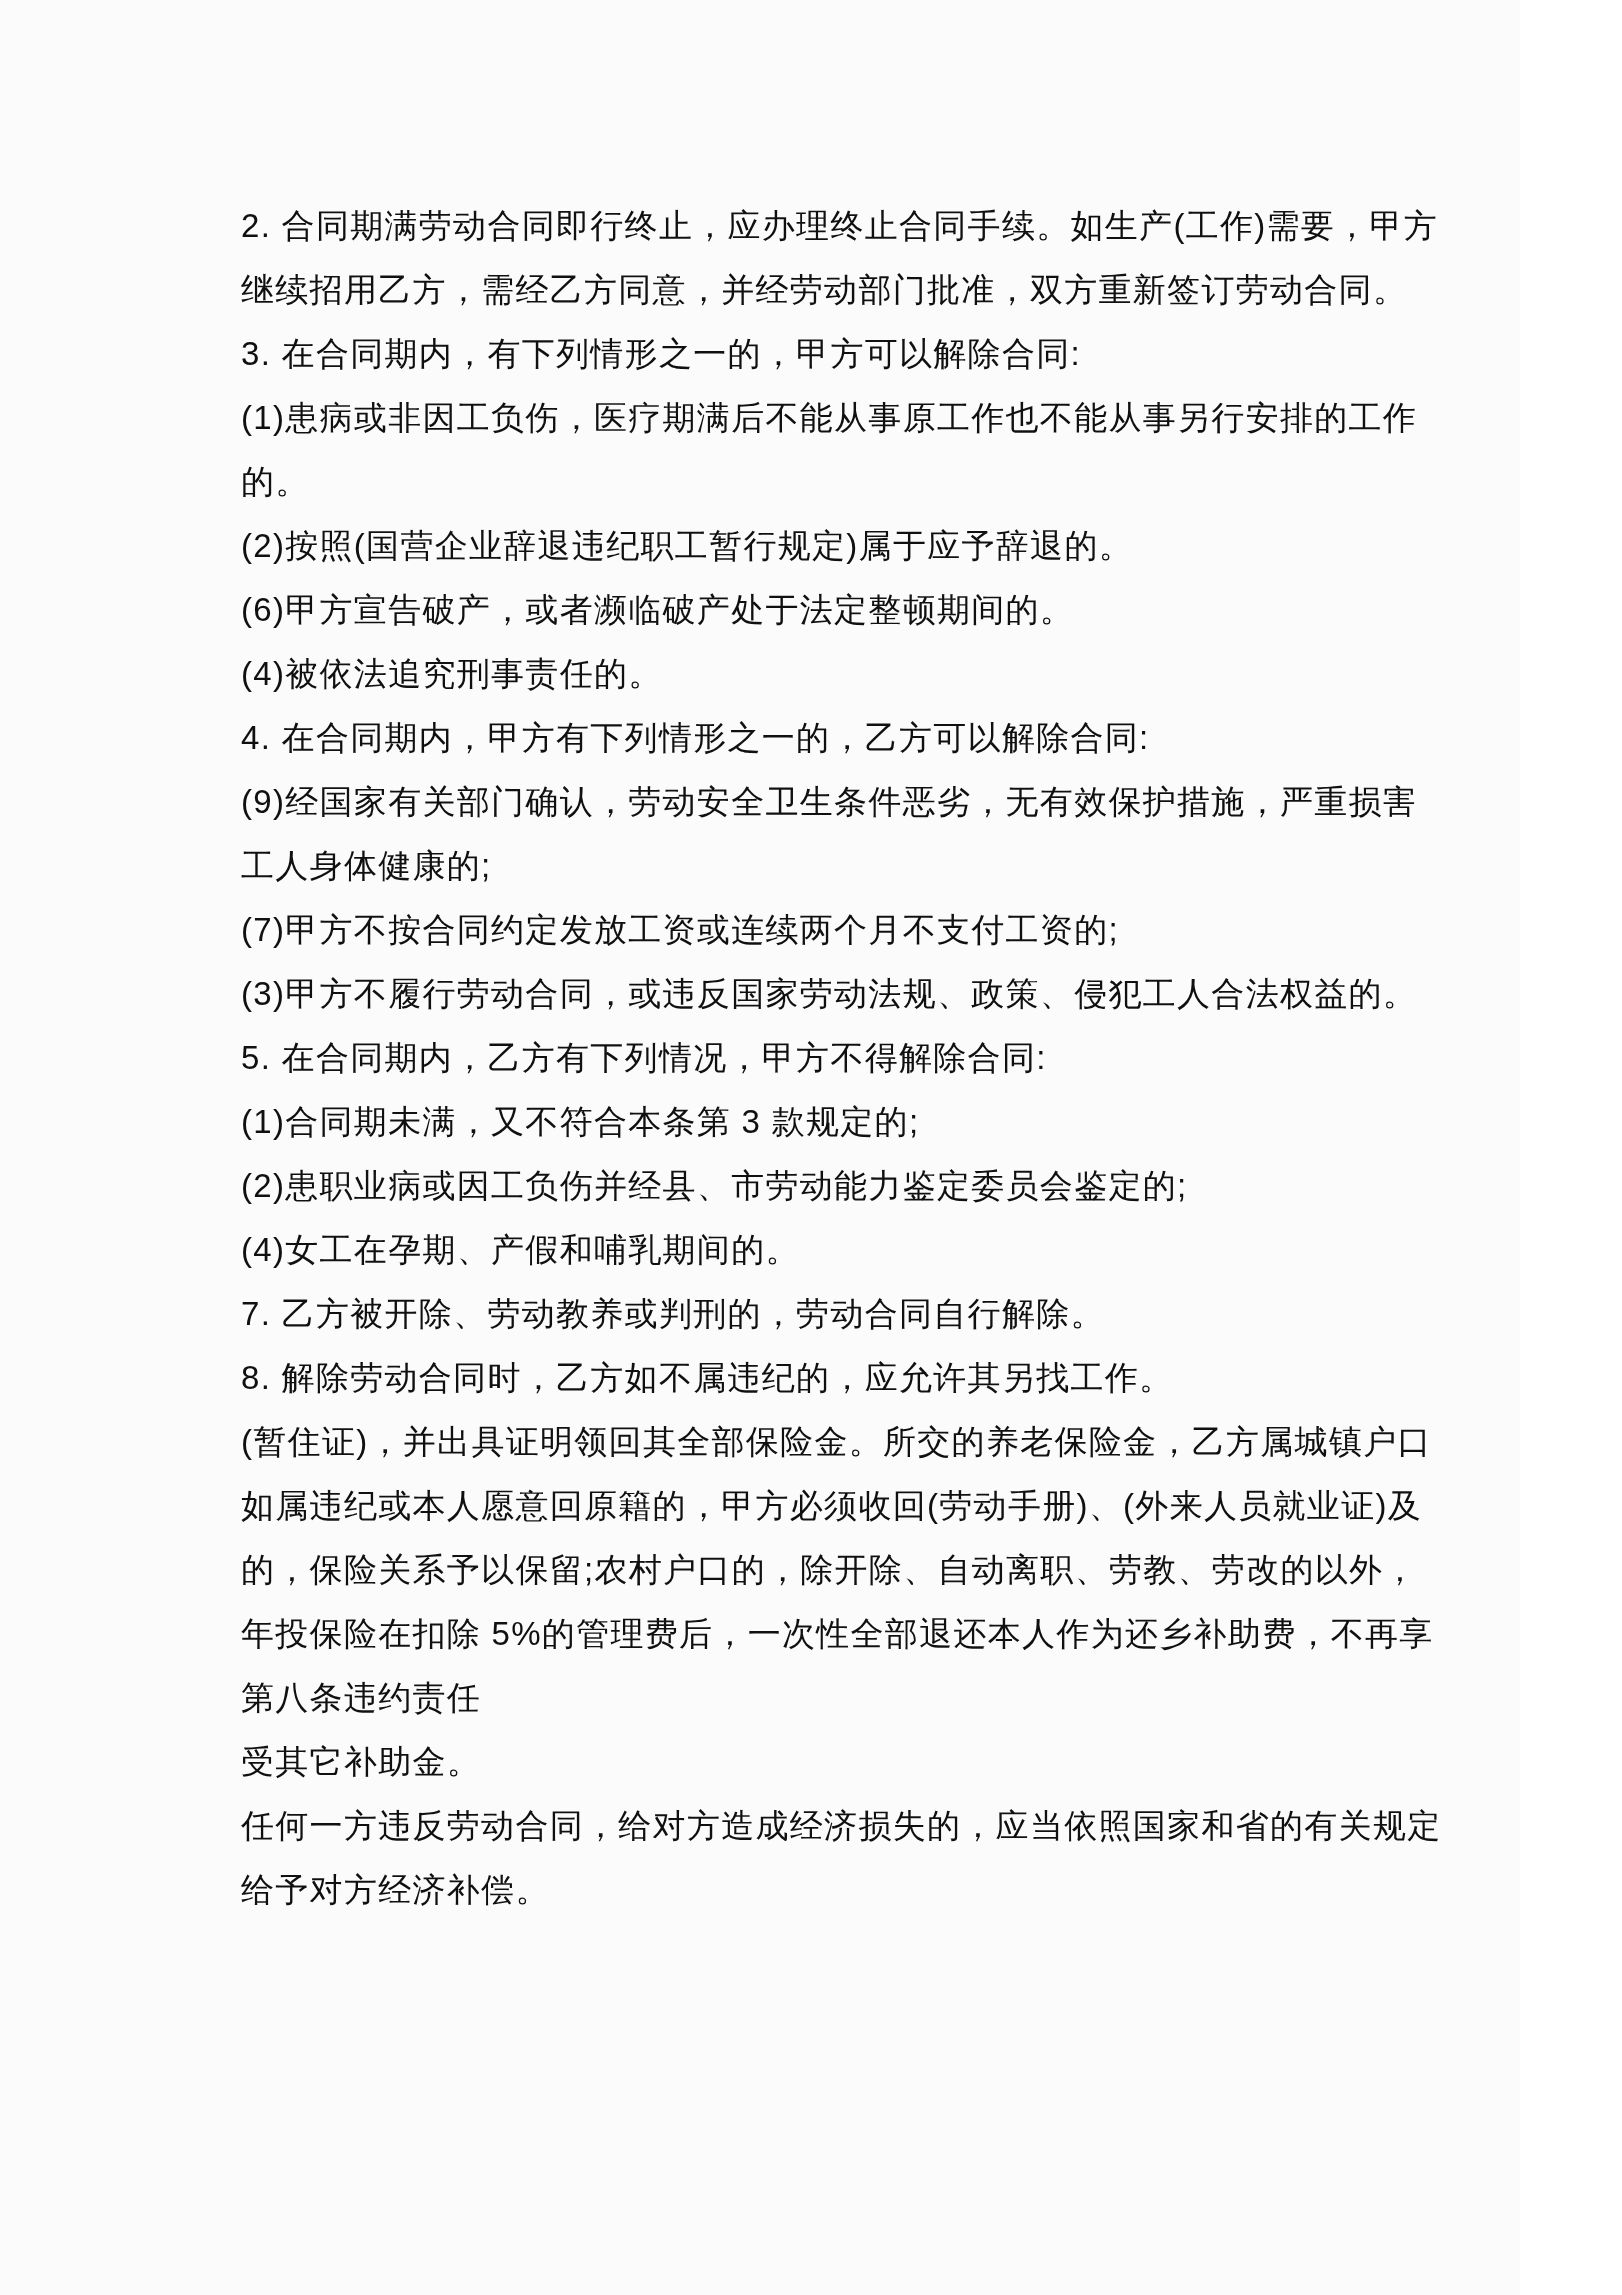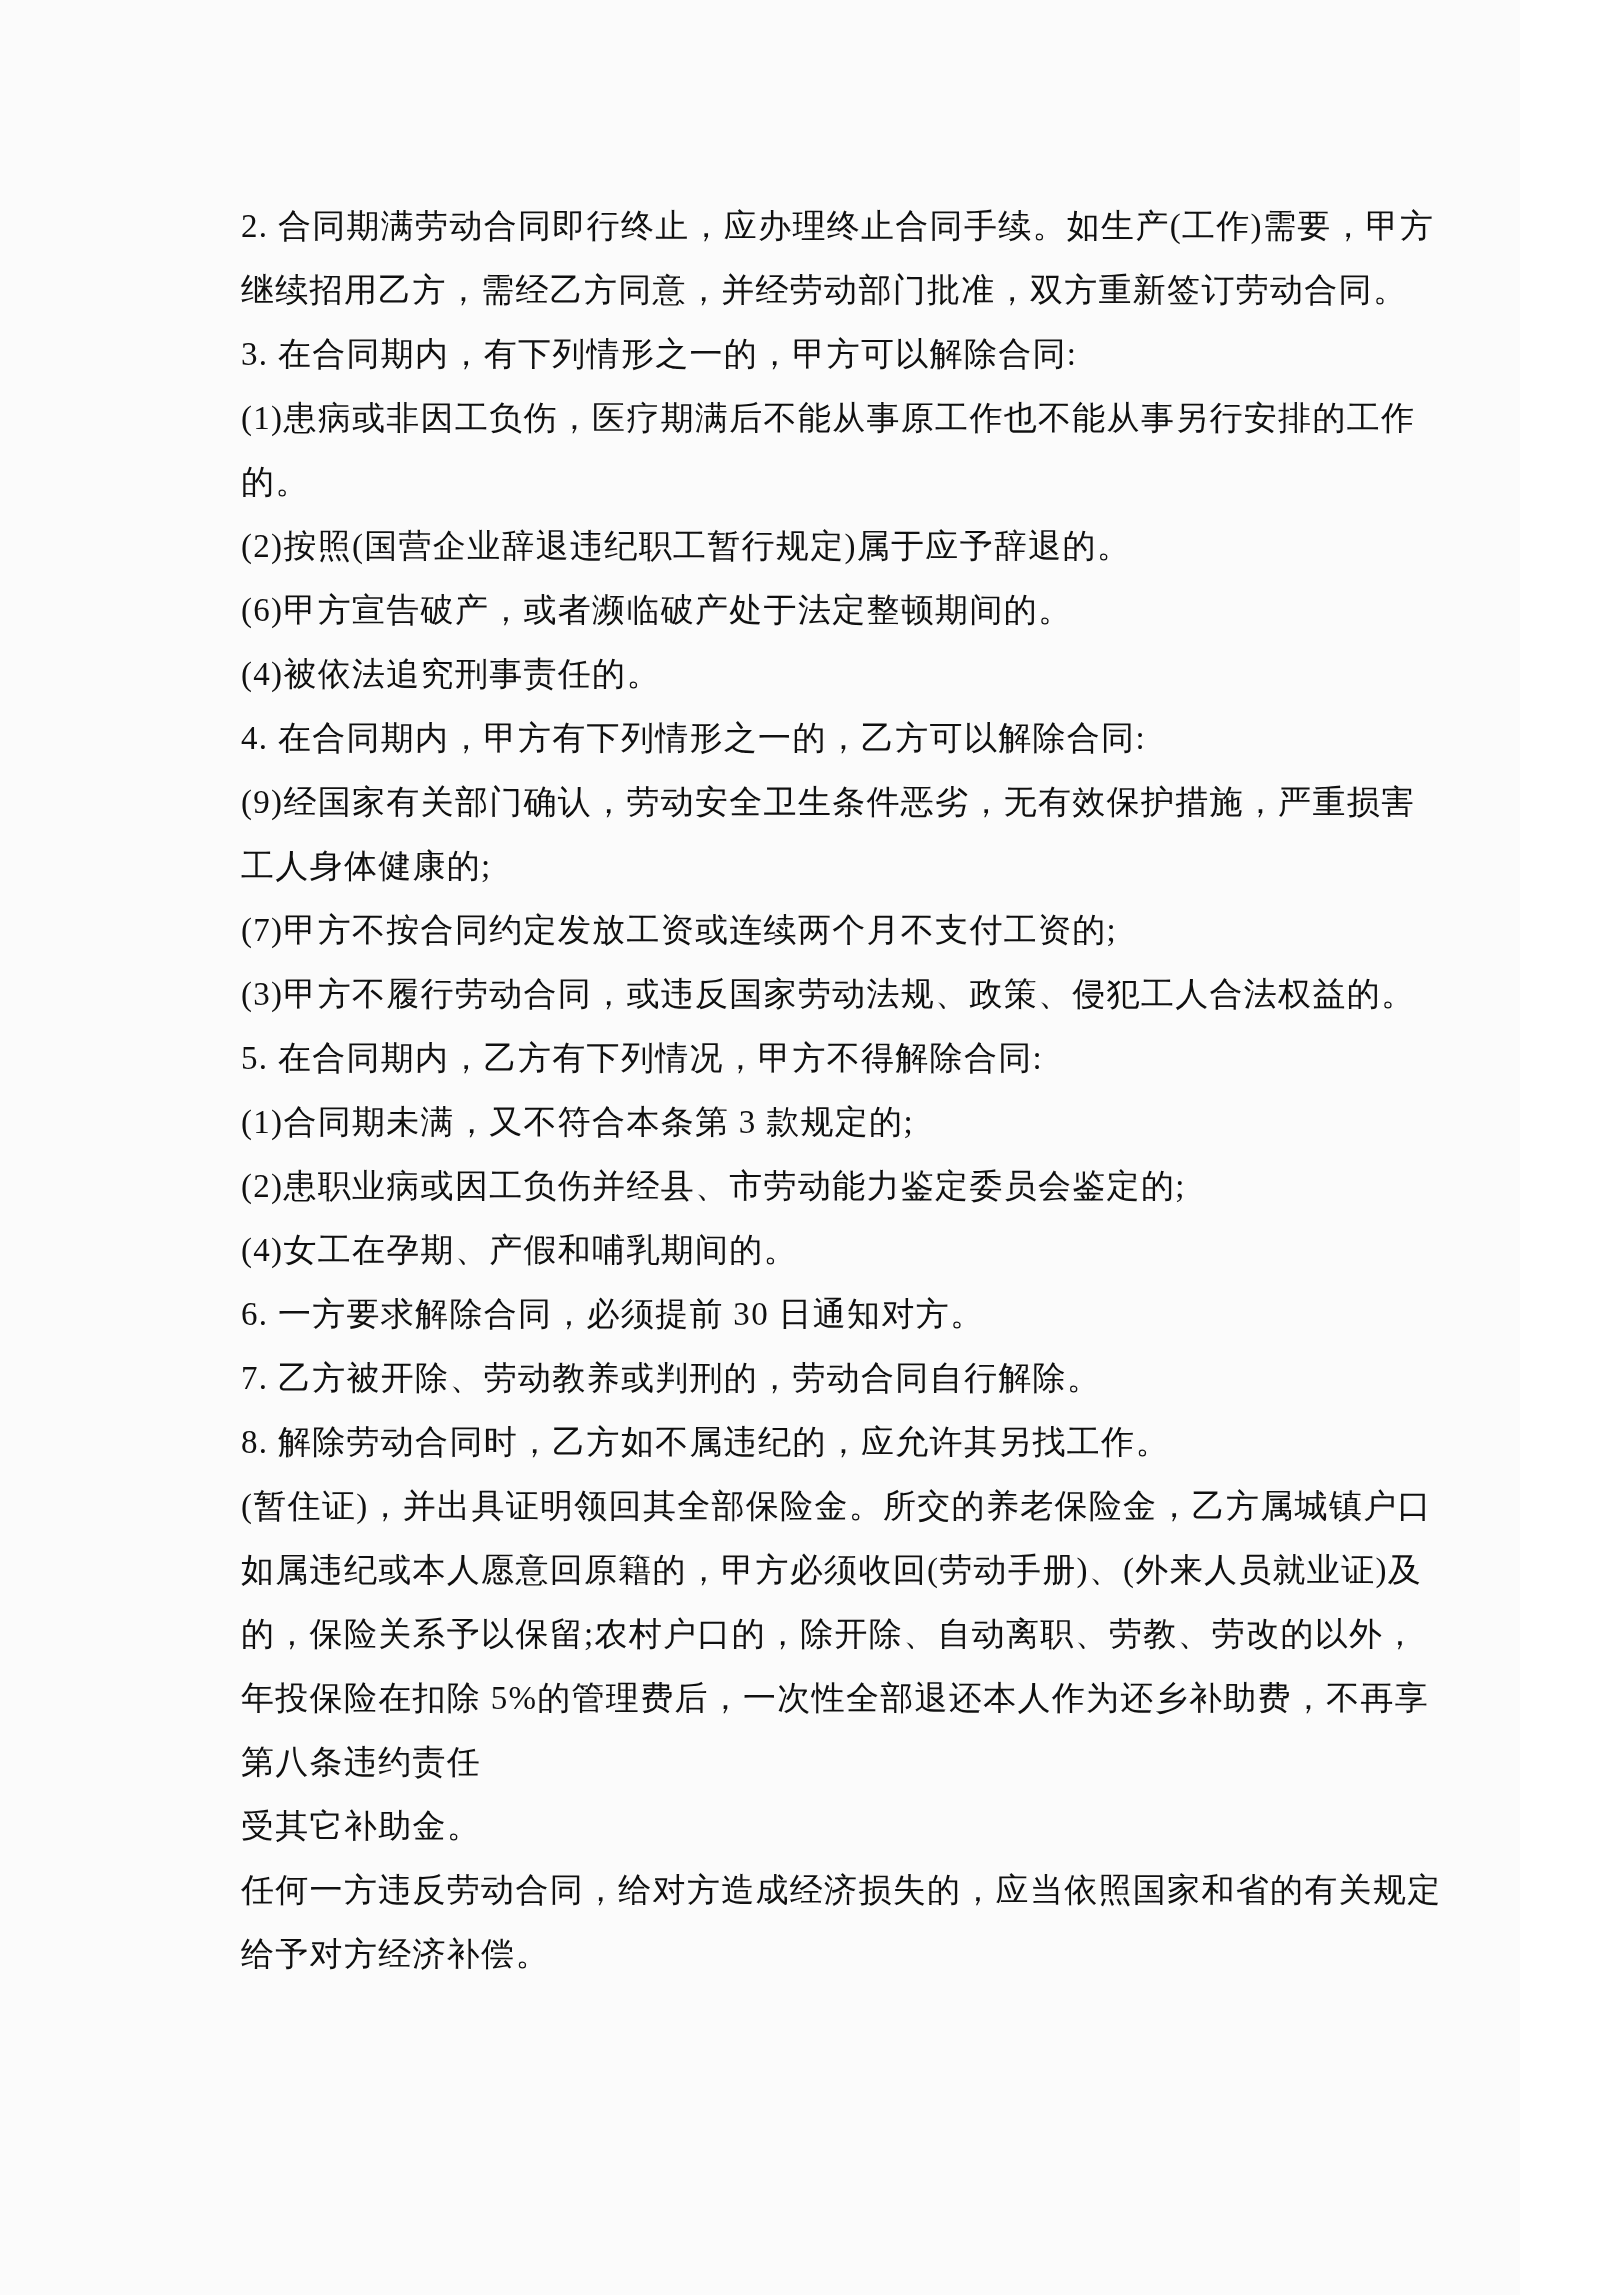--- a/index.html
+++ b/index.html
@@ -5,21 +5,21 @@
   html, body {
     margin: 0;
     padding: 0;
   }
   .page {
     position: relative;
     width: 1520px;
     height: 2295px;
     background: #fbfbfb;
     overflow: hidden;
-    font-family: Liberation Serif, serif;
+    font-family: Liberation Sans, sans-serif;
   }
   .doc {
     position: absolute;
     left: 241px;
     top: 194px;
     width: 1178px;
     font-size: 33px;
     line-height: 64px;
     letter-spacing: 1.3px;
     color: #101010;
@@ -45,21 +45,20 @@
       <div class="line">(4)被依法追究刑事责任的。</div>
       <div class="line">4. 在合同期内，甲方有下列情形之一的，乙方可以解除合同:</div>
       <div class="line">(9)经国家有关部门确认，劳动安全卫生条件恶劣，无有效保护措施，严重损害</div>
       <div class="line">工人身体健康的;</div>
       <div class="line">(7)甲方不按合同约定发放工资或连续两个月不支付工资的;</div>
       <div class="line">(3)甲方不履行劳动合同，或违反国家劳动法规、政策、侵犯工人合法权益的。</div>
       <div class="line">5. 在合同期内，乙方有下列情况，甲方不得解除合同:</div>
       <div class="line">(1)合同期未满，又不符合本条第 3 款规定的;</div>
       <div class="line">(2)患职业病或因工负伤并经县、市劳动能力鉴定委员会鉴定的;</div>
       <div class="line">(4)女工在孕期、产假和哺乳期间的。</div>
-      <div class="line">6. 一方要求解除合同，必须提前 30 日通知对方。</div>
       <div class="line">7. 乙方被开除、劳动教养或判刑的，劳动合同自行解除。</div>
       <div class="line">8. 解除劳动合同时，乙方如不属违纪的，应允许其另找工作。</div>
       <div class="line">(暂住证)，并出具证明领回其全部保险金。所交的养老保险金，乙方属城镇户口</div>
       <div class="line">如属违纪或本人愿意回原籍的，甲方必须收回(劳动手册)、(外来人员就业证)及</div>
       <div class="line">的，保险关系予以保留;农村户口的，除开除、自动离职、劳教、劳改的以外，</div>
       <div class="line">年投保险在扣除 5%的管理费后，一次性全部退还本人作为还乡补助费，不再享</div>
       <div class="line">第八条违约责任</div>
       <div class="line">受其它补助金。</div>
       <div class="line">任何一方违反劳动合同，给对方造成经济损失的，应当依照国家和省的有关规定</div>
       <div class="line">给予对方经济补偿。</div>

